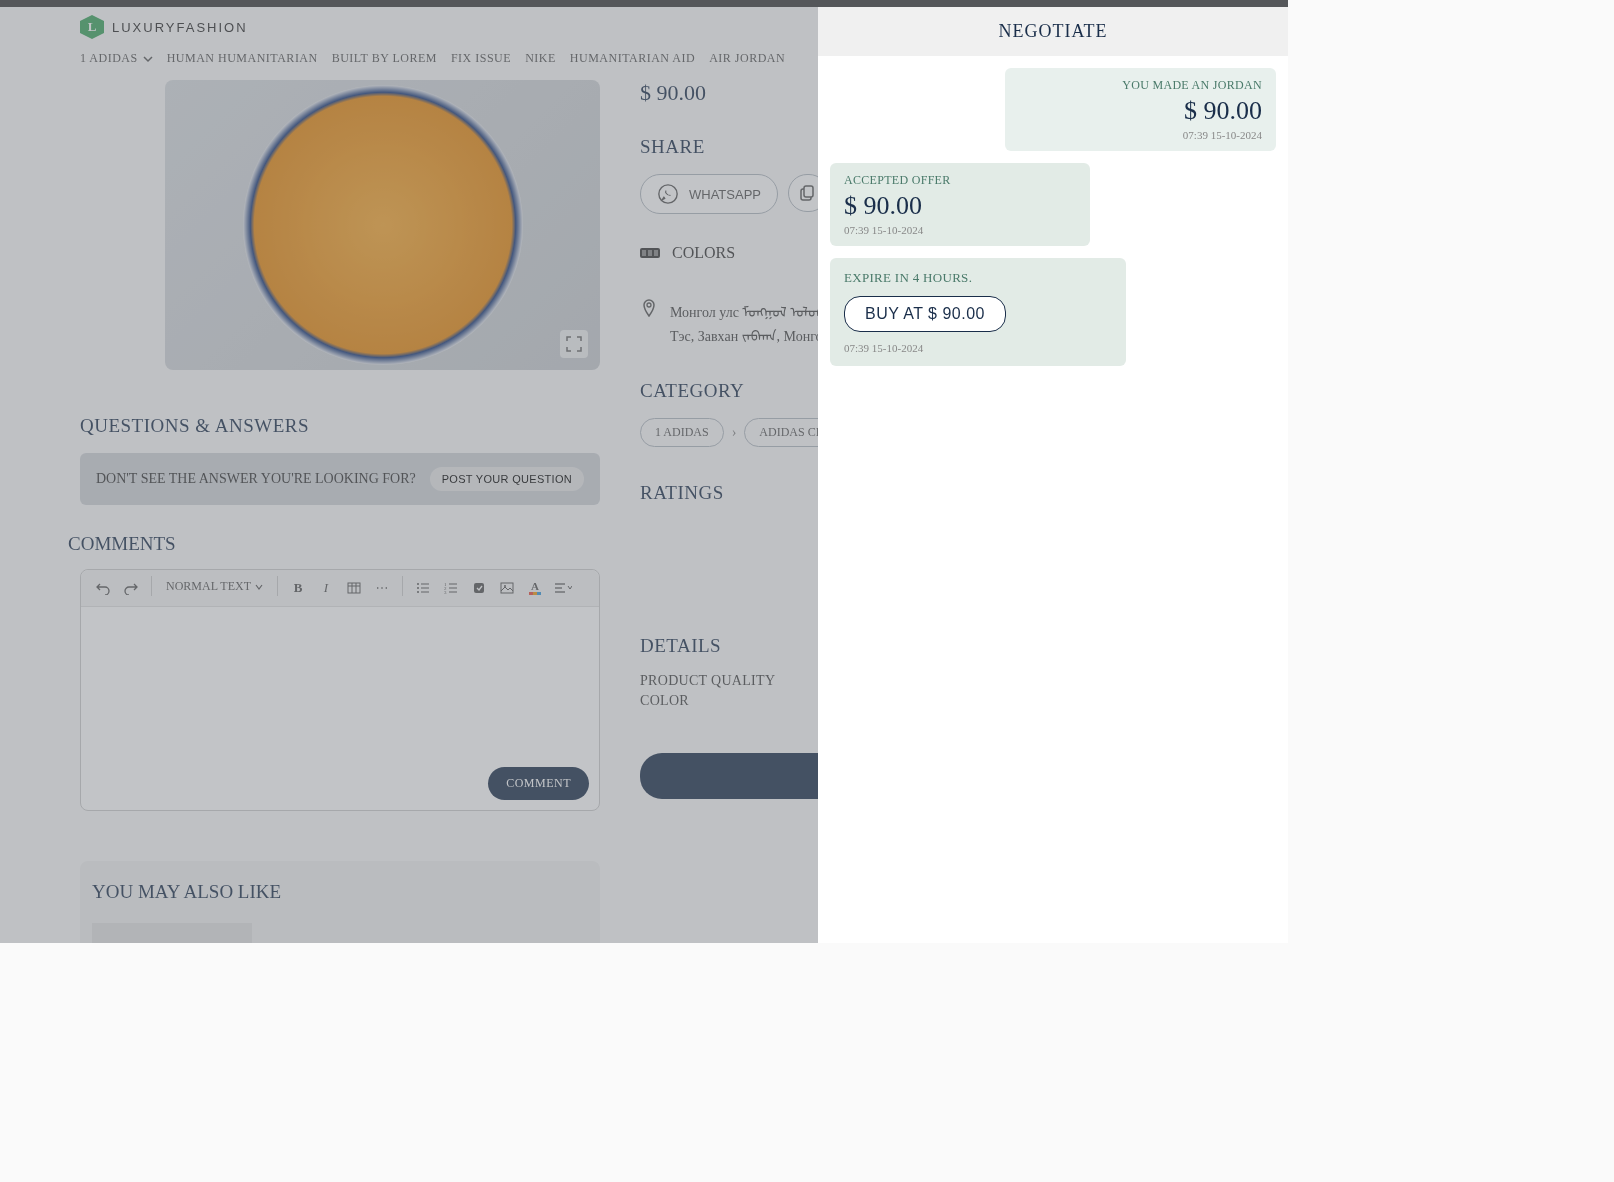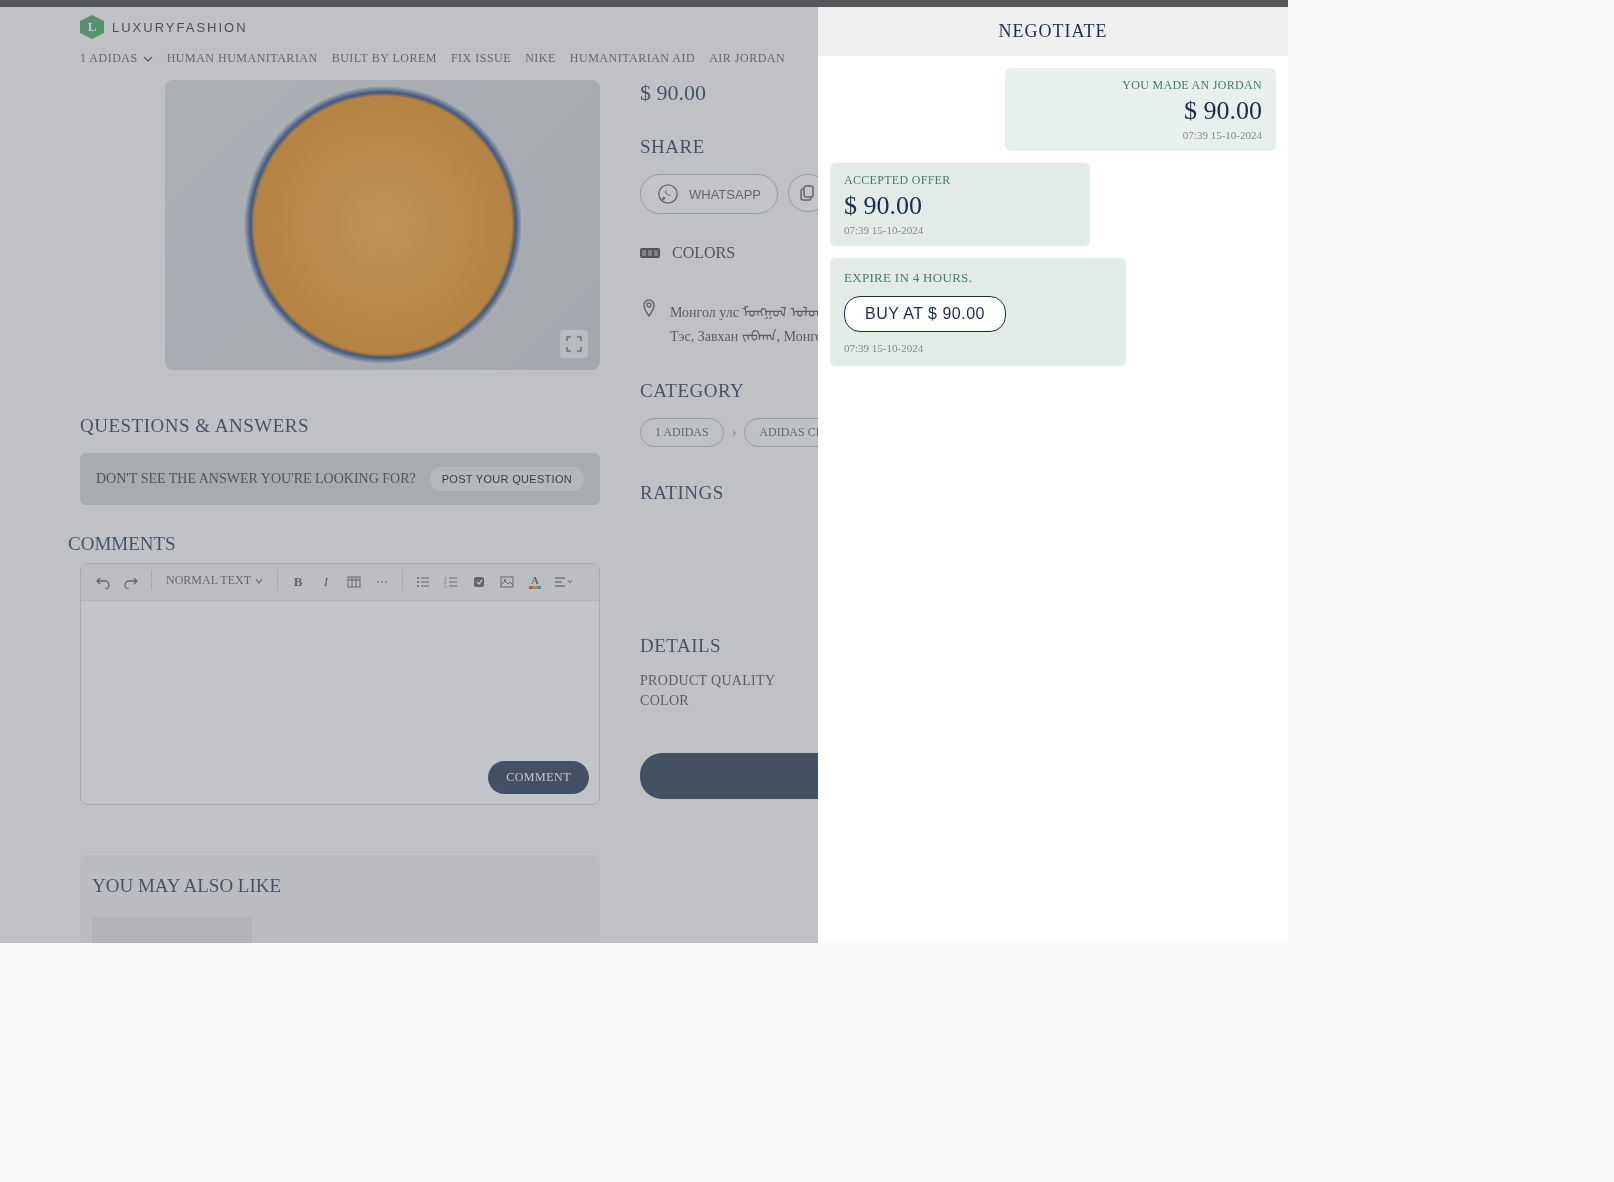--- a/index.html
+++ b/index.html
@@ -156,21 +156,21 @@
       cursor: pointer;
     }
     
     .comments-section {
       margin-top: 28px;
     }
     
     .comments-title {
       font-size: 19px;
       color: #1a2e4a;
-      margin-bottom: 8px;
+      margin-bottom: 14px;
       margin-left: -12px;
     }
     
     .editor {
       border: 1px solid #ccc;
       border-radius: 8px;
       background: #fff;
     }
     
     .editor-toolbar {

